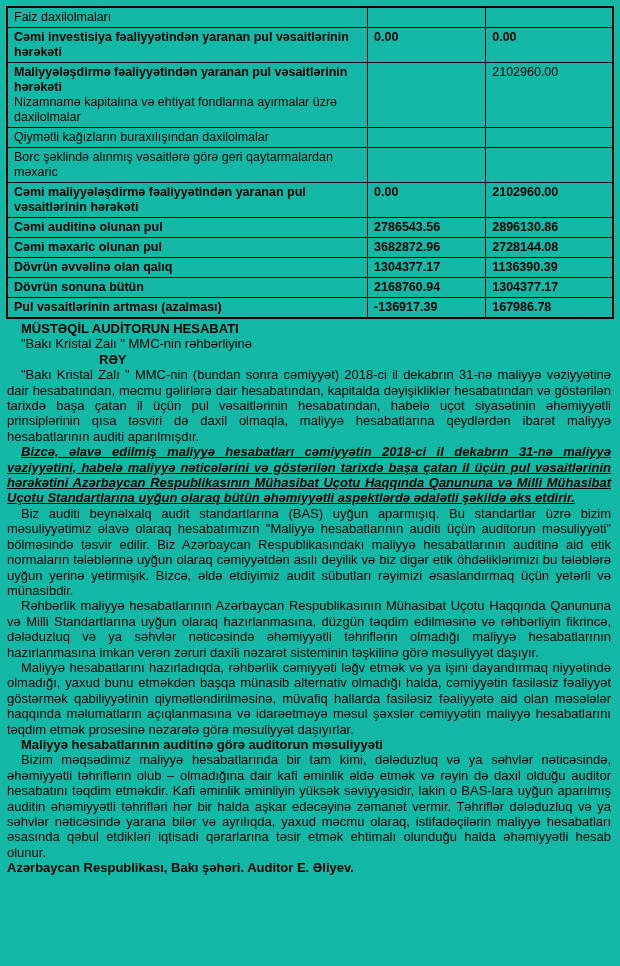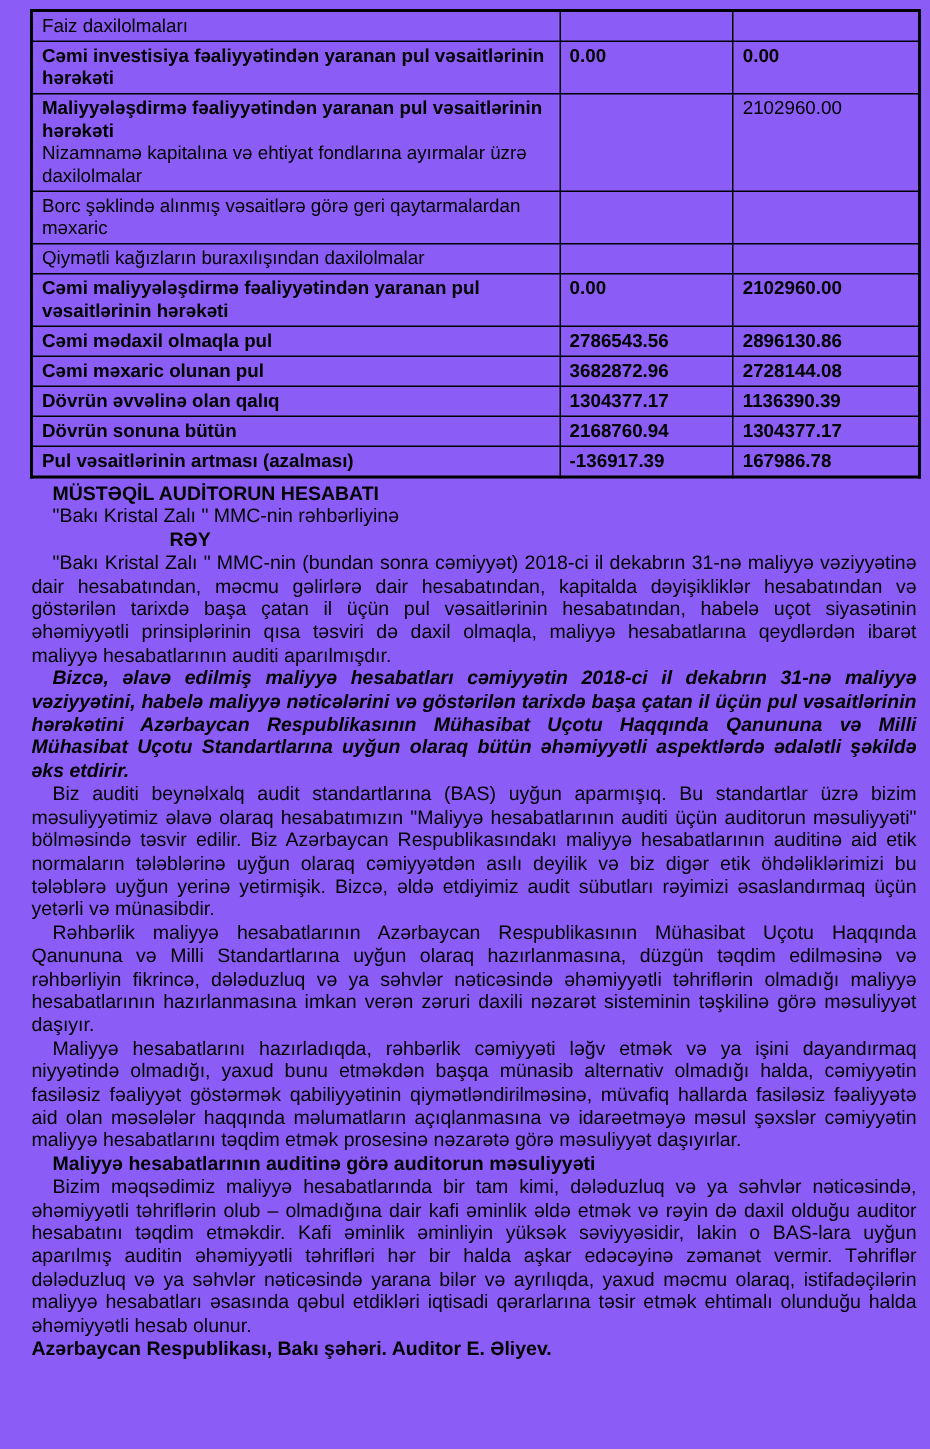--- a/index.html
+++ b/index.html
@@ -1,24 +1,24 @@
 <!DOCTYPE html>
 <html><head>
 <meta charset="utf-8">
 <style>
   * { margin:0; padding:0; box-sizing:border-box; }
   html,body { background:#ffffff; }
   .page {
     position:relative;
     width:620px; height:966px;
-    background:#8b5cf6;
+    background:#14b8a6;
     color:#000;
     font-family:"Liberation Sans", sans-serif;
     overflow:hidden;
-    padding:6px 6px 0 20px;
+    padding:6px 6px 0 6px;
   }
   table.fin {
     width:100%;
     border-collapse:collapse;
     border:2px solid #000;
   }
   table.fin td {
     border:1px solid #000;
     font-size:12.5px;
     line-height:15px;
@@ -32,21 +32,21 @@
   td.vmid { vertical-align:middle; }
   .rpt {
     margin-top:2px;
     padding:0 3px 0 1px;
     font-size:13px;
     line-height:15.4px;
   }
   .rpt p { margin:0; }
   .ind { text-indent:14px; }
   .body { text-align:justify; }
-  .bi { font-weight:bold; font-style:italic; }
+  .bi { font-weight:bold; font-style:italic;text-decoration:underline; }
   .rey { padding-left:92px; }
   .sig { text-align:left; margin-top:1px; padding-right:4px; }
 </style>
 </head>
 <body>
 
 <div class="page">
 
   <table class="fin">
     <colgroup>
@@ -72,42 +72,42 @@
         <tr>
           <td>
             <div class="b">Maliyyələşdirmə fəaliyyətindən yaranan pul vəsaitlərinin hərəkəti</div>
             <div>Nizamnamə kapitalına və ehtiyat fondlarına ayırmalar üzrə daxilolmalar</div>
           </td>
           <td></td>
           <td class="vmid">2102960.00</td>
         </tr>
         <tr>
           <td>
-            <div>Borc şəklində alınmış vəsaitlərə görə geri qaytarmalardan məxaric</div>
+            <div>Qiymətli kağızların buraxılışından daxilolmalar</div>
           </td>
           <td></td>
           <td></td>
         </tr>
         <tr>
           <td>
-            <div>Qiymətli kağızların buraxılışından daxilolmalar</div>
+            <div>Borc şəklində alınmış vəsaitlərə görə geri qaytarmalardan məxaric</div>
           </td>
           <td></td>
           <td></td>
         </tr>
         <tr>
           <td>
             <div class="b">Cəmi maliyyələşdirmə fəaliyyətindən yaranan pul vəsaitlərinin hərəkəti</div>
           </td>
           <td class="b">0.00</td>
           <td class="b">2102960.00</td>
         </tr>
         <tr>
           <td>
-            <div class="b">Cəmi mədaxil olmaqla pul</div>
+            <div class="b">Cəmi auditinə olunan pul</div>
           </td>
           <td class="b">2786543.56</td>
           <td class="b">2896130.86</td>
         </tr>
         <tr>
           <td>
             <div class="b">Cəmi məxaric olunan pul</div>
           </td>
           <td class="b">3682872.96</td>
           <td class="b">2728144.08</td>

